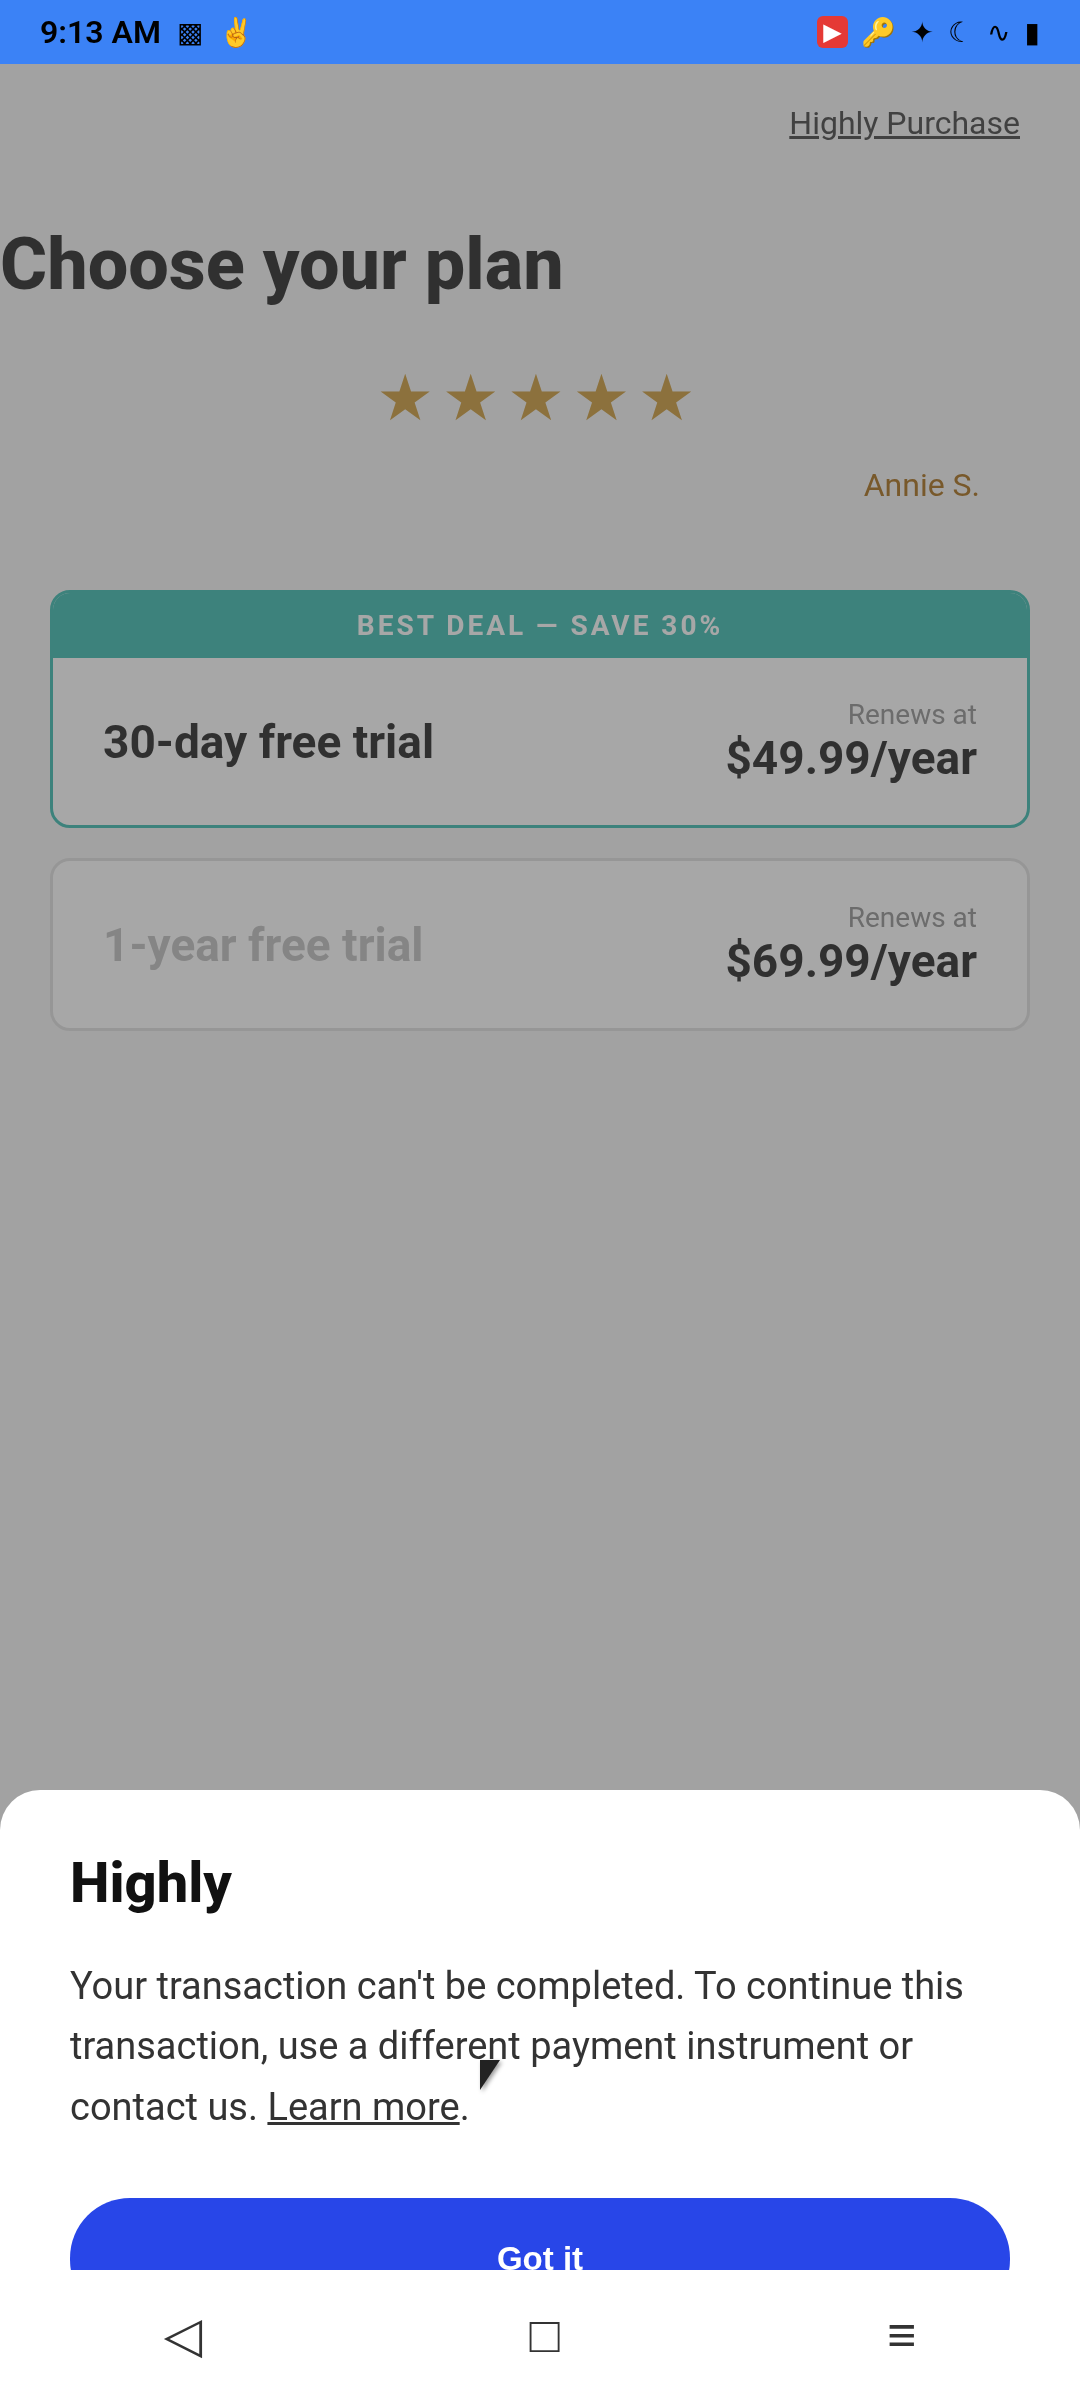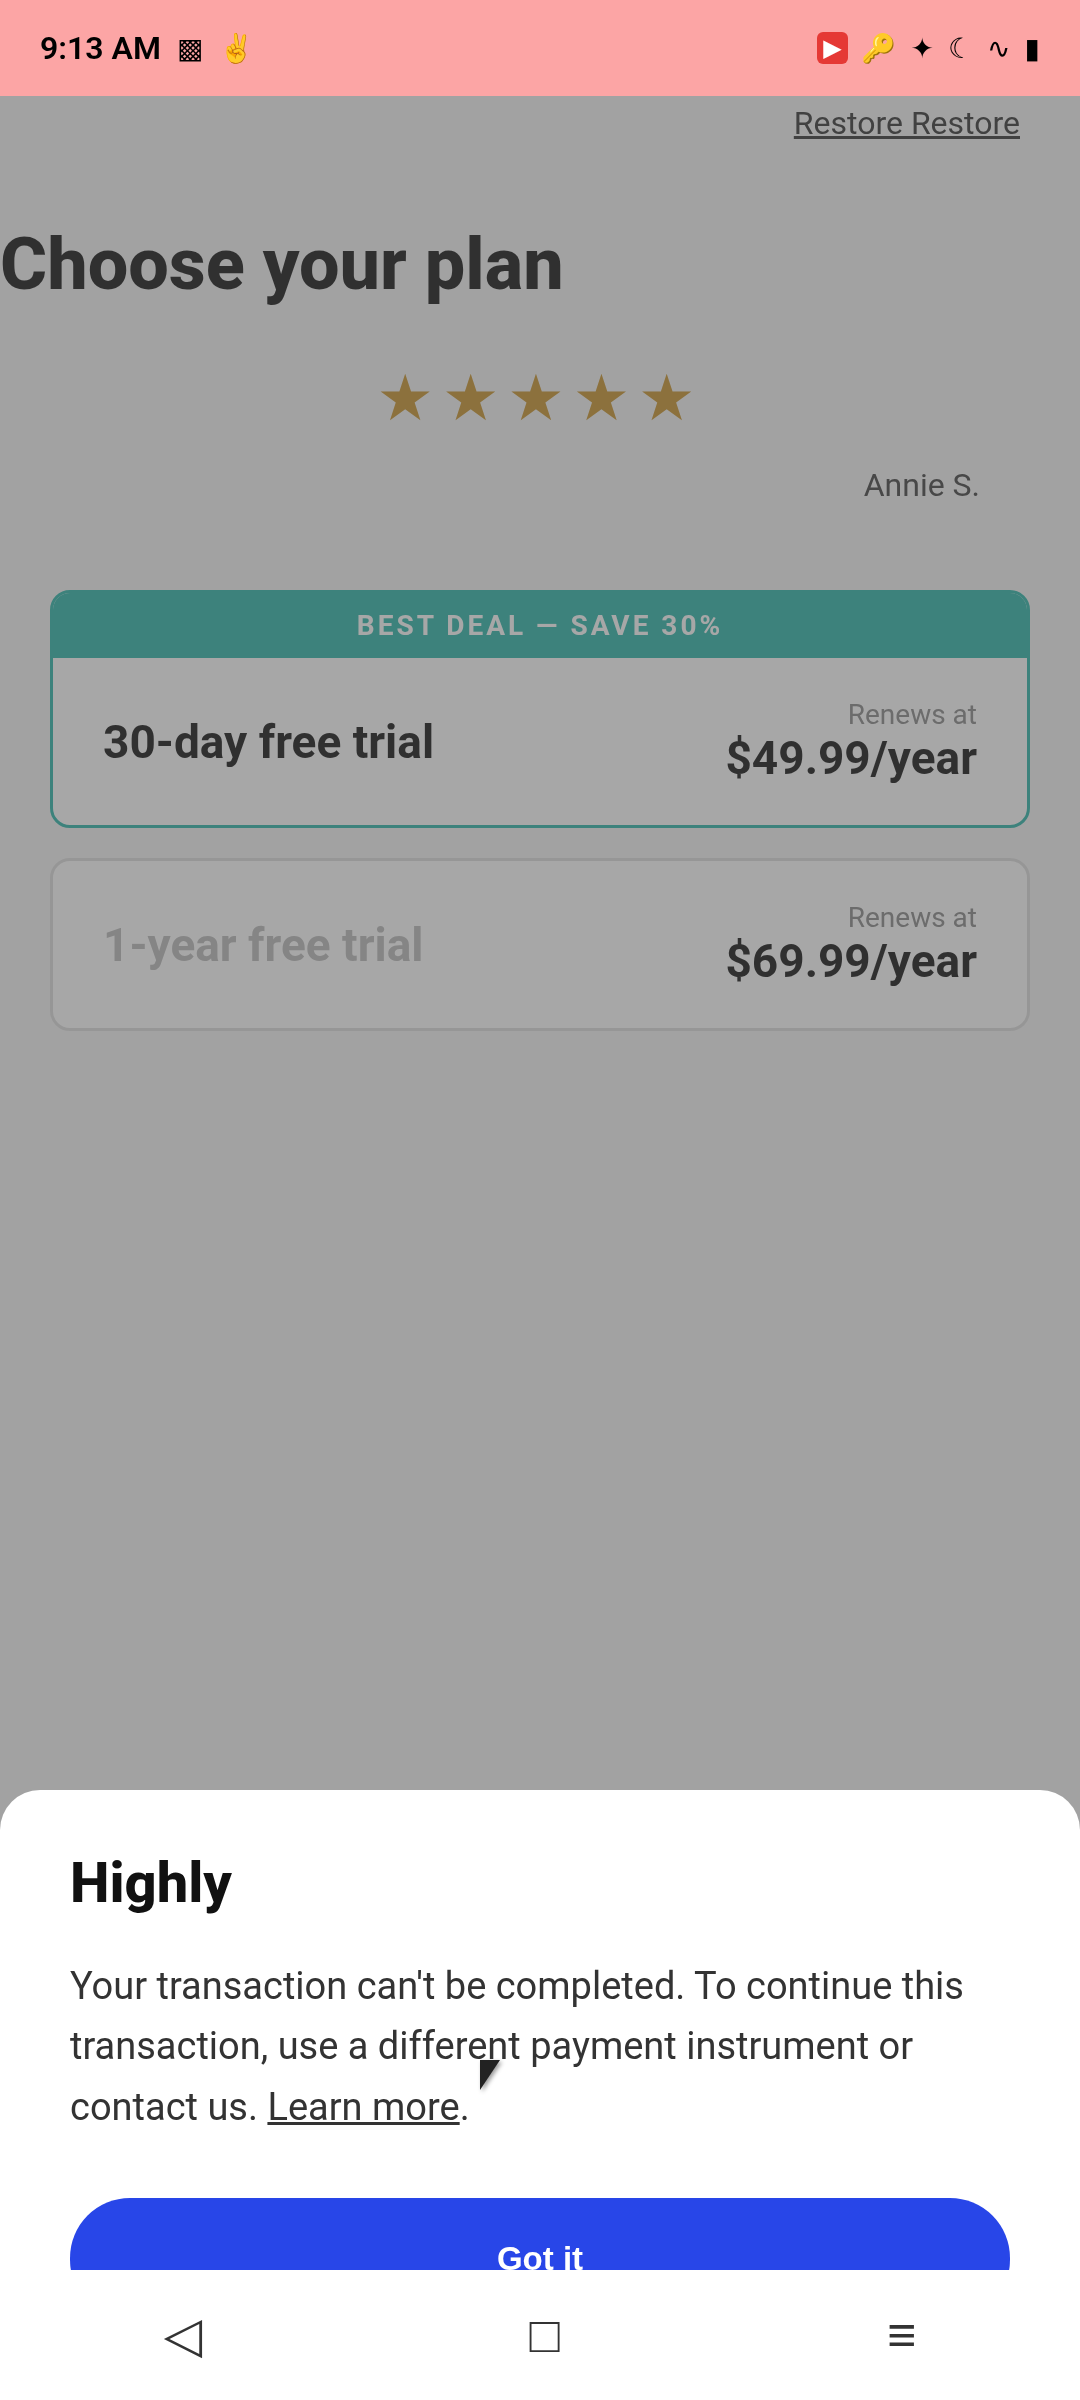--- a/index.html
+++ b/index.html
@@ -17,22 +17,22 @@
       overflow: hidden;
       position: relative;
     }
 
     
     .status-bar {
       position: absolute;
       top: 0;
       left: 0;
       right: 0;
-      height: 96px;
-      background: #fca5a5;
+      height: 64px;
+      background: #3b82f6;
       display: flex;
       align-items: center;
       justify-content: space-between;
       padding: 0 40px;
       z-index: 100;
     }
 
     .status-time {
       font-size: 32px;
       font-weight: 600;
@@ -102,21 +102,21 @@
       font-size: 36px;
       color: #333;
       line-height: 1.6;
       padding: 0 80px;
       margin-bottom: 20px;
     }
 
     .reviewer-name {
       text-align: right;
       font-size: 32px;
-      color: #404040;
+      color: #a16207;
       padding-right: 100px;
       margin-bottom: 70px;
     }
 
     
     .plan-cards {
       padding: 16px 50px;
     }
 
     .plan-card {
@@ -282,21 +282,21 @@
     <span class="status-icon">✦</span>
     <span class="status-icon">☾</span>
     <span class="status-icon">∿</span>
     <span class="status-icon">▮</span>
   </div>
 </div>
 
 <div class="page-content">
 
   <div class="restore-purchase">
-    <a href="#">Restore Restore</a>
+    <a href="#">Highly Purchase</a>
   </div>
 
   <div class="choose-plan-title">Choose your plan</div>
 
   <div class="stars-row">★★★★★</div>
 
 
   <div class="reviewer-name">Annie S.</div>
 
   <div class="plan-cards">

